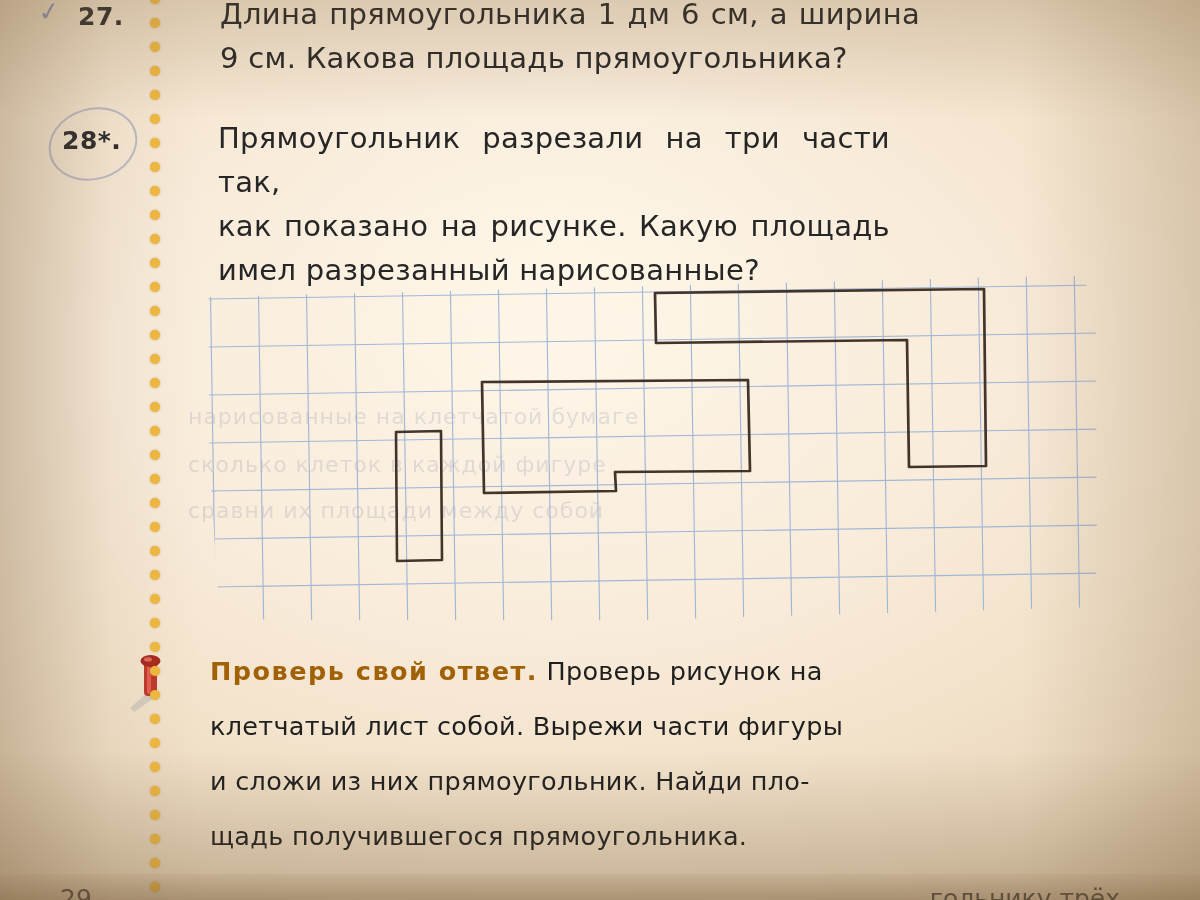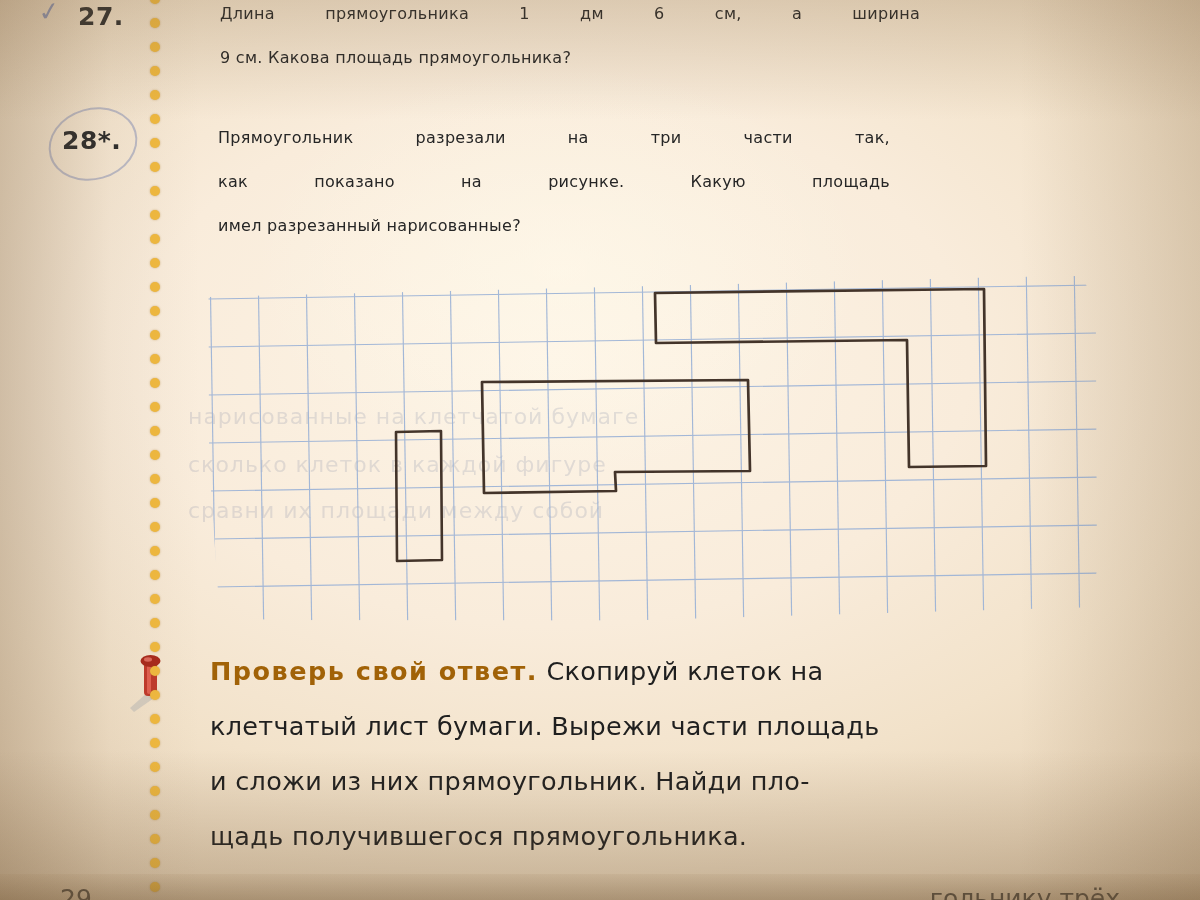--- a/index.html
+++ b/index.html
@@ -98,21 +98,21 @@
     width: 86px; height: 68px;
     border: 2px solid #8a93b8;
     border-radius: 50%;
     transform: rotate(-16deg);
     opacity: 0.55;
   }
 
   .task {
     position: absolute;
     color: #262626;
-    font-size: 16px;
+    font-size: 29px;
     line-height: 44px;
     text-align: justify;
     letter-spacing: 0.3px;
   }
   #task27 { left: 220px; top: -8px; width: 700px; }
   #task28 { left: 218px; top: 116px; width: 672px; }
   .jline {
     display: block;
     text-align: justify;
     text-align-last: left;
@@ -275,22 +275,22 @@
 
   <svg id="pin" viewBox="0 0 54 64">
     <path d="M6,56 L24,40 L30,46 L10,60 Z" fill="#cfc8bd" opacity="0.85"></path>
     <rect x="20" y="10" width="13" height="34" rx="4" fill="#c0392b"></rect>
     <rect x="23" y="12" width="4" height="30" rx="2" fill="#e8695a" opacity="0.8"></rect>
     <ellipse cx="26.5" cy="9" rx="10" ry="6" fill="#a8291c"></ellipse>
     <ellipse cx="24" cy="7.5" rx="4" ry="2.2" fill="#e57366" opacity="0.85"></ellipse>
   </svg>
 
   <div id="note">
-    <span class="note-line spread"><b class="blue">Проверь свой ответ.</b><span> Скопируй клеток на</span></span>
-    <span class="note-line spread">клетчатый лист бумаги. Вырежи части площадь</span>
+    <span class="note-line spread"><b class="blue">Проверь свой ответ.</b><span> Проверь рисунок на</span></span>
+    <span class="note-line spread">клетчатый лист собой. Вырежи части фигуры</span>
     <span class="note-line spread">и сложи из них прямоугольник. Найди пло-</span>
     <span class="note-line">щадь получившегося прямоугольника.</span>
   </div>
 
   <div id="clipped">
     <span>29.</span>
     <span class="clip-right">гольнику трёх</span>
   </div>
 
   <div class="perf" id="perf">

